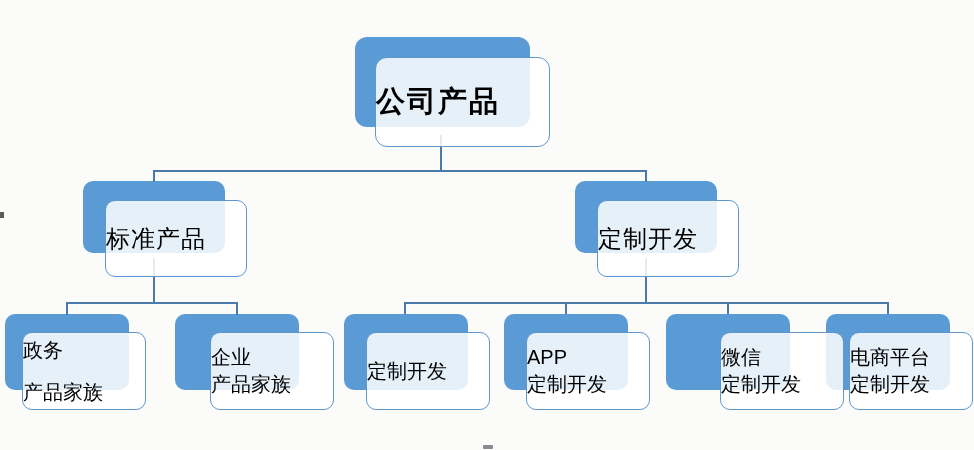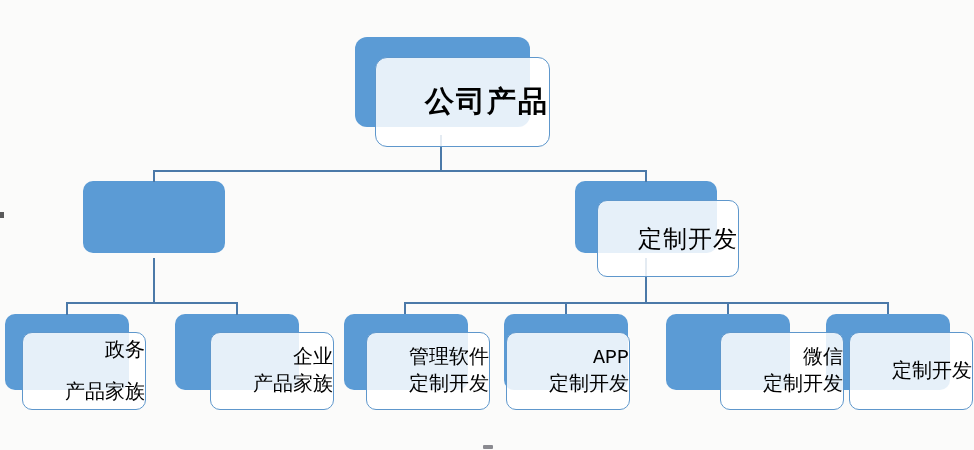--- a/index.html
+++ b/index.html
@@ -26,47 +26,46 @@
   }
   
   .card{
     position:absolute;
     background:rgba(255,255,255,0.85);
     border:1.6px solid #5e97cc;
     border-radius:10px;
     z-index:3;
     display:flex;
     flex-direction:column;
-    align-items:flex-end;
+    align-items:flex-start;
     justify-content:center;
     text-align:center;
     color:#000;
     box-sizing:border-box;
-    font-family:Liberation Mono, monospace;
   }
   .card .l{display:block;white-space:nowrap;}
 
   
   .sh-root{left:355px;top:37px;width:175px;height:90px;border-radius:12px;}
   .cd-root{left:375px;top:57px;width:175px;height:90px;border-radius:12px;
            font-size:29px;font-weight:700;letter-spacing:2px;}
 
   
   .sh-std{left:83px; top:181px;width:142px;height:72px;}
   .cd-std{left:105px;top:200px;width:142px;height:77px;font-size:24px;letter-spacing:1px;}
   .sh-cus{left:575px;top:181px;width:142px;height:72px;}
   .cd-cus{left:597px;top:200px;width:142px;height:77px;font-size:24px;letter-spacing:1px;}
 
   
   .l3s{top:314px;width:124px;height:76px;}
   .l3c{top:332px;width:124px;height:78px;font-size:20px;line-height:1.35;}
   .sh-gov{left:5px;}   .cd-gov{left:22px;gap:15px;}
   .sh-ent{left:175px;} .cd-ent{left:210px;}
   .sh-mgm{left:344px;} .cd-mgm{left:366px;}
-  .sh-app{left:504px;} .cd-app{left:506px;}
+  .sh-app{left:504px;} .cd-app{left:526px;}
   .sh-wec{left:666px;} .cd-wec{left:720px;}
   .sh-eco{left:826px;} .cd-eco{left:849px;}
 
   
   .v-root{left:440px;top:135px;width:2px;height:37px;}
   .h-l1  {left:154px;top:170px;width:493px;height:2px;}
   .d-l1a {left:153px;top:170px;width:2px;height:12px;}
   .d-l1b {left:645px;top:170px;width:2px;height:12px;}
 
   .v-std {left:153px;top:258px;width:2px;height:46px;}
@@ -106,56 +105,59 @@
   <div class="line d-l3b"></div>
   <div class="line d-l3c"></div>
   <div class="line d-l3d"></div>
 
   <div class="shadow sh-root"></div>
   <div class="card cd-root">
     <span class="l">公司产品</span>
   </div>
 
   <div class="shadow sh-std"></div>
+  <div class="card cd-std">
+    <span class="l">标准产品</span>
+  </div>
 
   <div class="shadow sh-cus"></div>
   <div class="card cd-cus">
     <span class="l">定制开发</span>
   </div>
 
   <div class="shadow l3s sh-gov"></div>
   <div class="card l3c cd-gov">
     <span class="l">政务</span>
     <span class="l">产品家族</span>
   </div>
 
   <div class="shadow l3s sh-ent"></div>
   <div class="card l3c cd-ent">
     <span class="l">企业</span>
     <span class="l">产品家族</span>
   </div>
 
   <div class="shadow l3s sh-mgm"></div>
   <div class="card l3c cd-mgm">
-    <span class="l">管理软件</span>
     <span class="l">定制开发</span>
   </div>
 
   <div class="shadow l3s sh-app"></div>
   <div class="card l3c cd-app">
     <span class="l">APP</span>
     <span class="l">定制开发</span>
   </div>
 
   <div class="shadow l3s sh-wec"></div>
   <div class="card l3c cd-wec">
     <span class="l">微信</span>
     <span class="l">定制开发</span>
   </div>
 
   <div class="shadow l3s sh-eco"></div>
   <div class="card l3c cd-eco">
+    <span class="l">电商平台</span>
     <span class="l">定制开发</span>
   </div>
 
   <div class="art1"></div>
   <div class="art2"></div>
 </div>
 
 </body></html>

